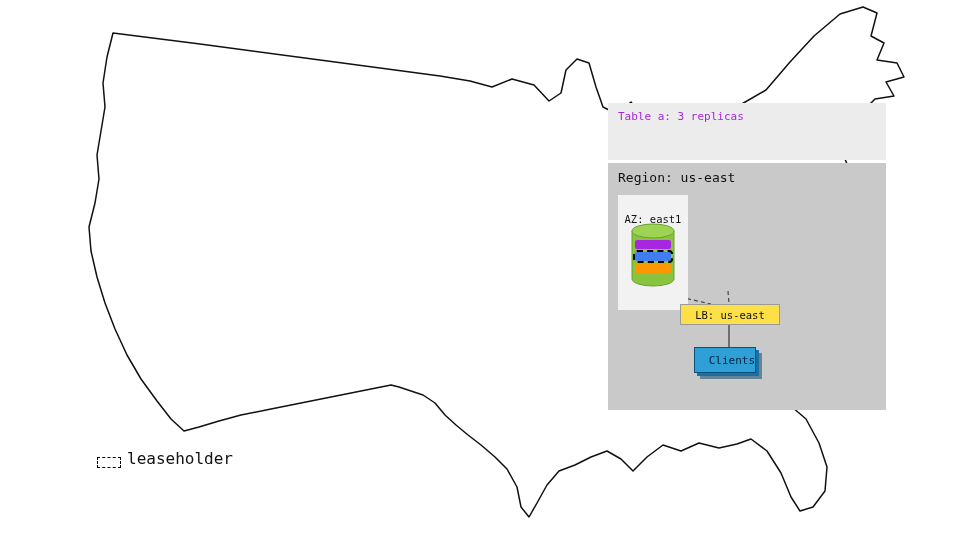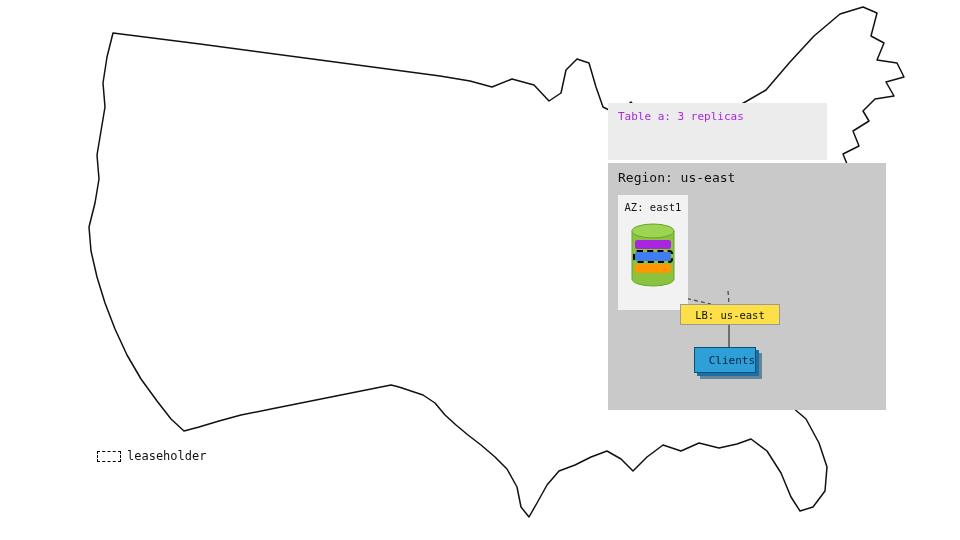--- a/index.html
+++ b/index.html
@@ -3,57 +3,57 @@
 <meta charset="utf-8">
 <style>
   *{margin:0;padding:0;box-sizing:border-box}
   html,body{background:#fff}
   body{font-family:"DejaVu Sans Mono","Liberation Mono",monospace;color:#111}
   .stage{position:relative;width:960px;height:540px;background:#fff;overflow:hidden}
 
   .us-map{position:absolute;left:0;top:0}
 
   
-  .legend-panel{position:absolute;left:608px;top:103px;width:219px;height:57px;
+  .legend-panel{position:absolute;left:608px;top:103px;width:278px;height:57px;
     background:var(--legend-bg);padding:6px 14px 0 10px}
   .legend-line{font-size:11px;line-height:15px;white-space:pre}
   .legend-line.l0{color:var(--table-a)}
   .legend-line.l1{color:var(--index-a)}
   .legend-line.l2{color:var(--table-b)}
 
   
   .region-panel{position:absolute;left:608px;top:163px;width:278px;height:247px;
     background:var(--region-bg)}
   .region-title{position:absolute;left:10px;top:7px;font-size:13px;color:#111}
 
   .az{position:absolute;top:32px;width:70px;height:115px;background:var(--az-bg)}
   .az.a0{left:10px}
   .az.a1{left:85px}
   .az.a2{left:159px;background:var(--az-down-bg)}
-  .az-label{text-align:center;font-size:10.5px;padding-top:6px;color:#111}
+  .az-label{text-align:center;font-size:10.5px;padding-top:18px;color:#111}
   .cyl{position:absolute;left:13px;top:25px}
   .bars{position:absolute;left:17px;top:45px;width:36px}
   .bar{width:36px;height:9px;margin-bottom:3px;border-radius:2px}
   .bar.purple{background:var(--table-a)}
   .bar.blue{background:var(--index-a)}
   .bar.orange{background:var(--table-b)}
   .bar.leaseholder{outline:2px dashed #000;outline-offset:0}
 
   .connectors{position:absolute;left:0;top:0;pointer-events:none}
 
   .lb-box{position:absolute;left:72px;top:141px;width:100px;height:21px;background:#fde047;
     border:1px solid #9a9a9a;font-size:10.5px;display:flex;align-items:center;justify-content:center}
 
   .clients{position:absolute;left:86px;top:184px;width:62px;height:26px;
     background:var(--clients-bg);border:1px solid #0d4f79;
     box-shadow:3px 3px 0 var(--clients-shadow),6px 6px 0 rgba(17,75,110,.55);
     display:flex;align-items:center;justify-content:flex-end;font-size:11px;color:#04263e}
 
   
-  .map-legend{position:absolute;left:97px;top:449px;display:flex;align-items:center;gap:6px;font-size:12px;color:#111}
+  .map-legend{position:absolute;left:97px;top:449px;display:flex;align-items:flex-end;gap:6px;font-size:16px;color:#111}
   .dash-box{display:inline-block;width:24px;height:11px;border:1.5px dashed #000;background:#fff}
 </style>
 </head>
 <body>
 
 <div class="stage">
 
   <svg class="us-map" width="960" height="540" viewBox="0 0 960 540">
     <path d="M113,33 L200,44 L320,60 L440,76 L470,81
          L492,87 L512,79 L534,85 L549,101 L561,93 L566,70 L577,59 L589,63 L596,87 L603,107

